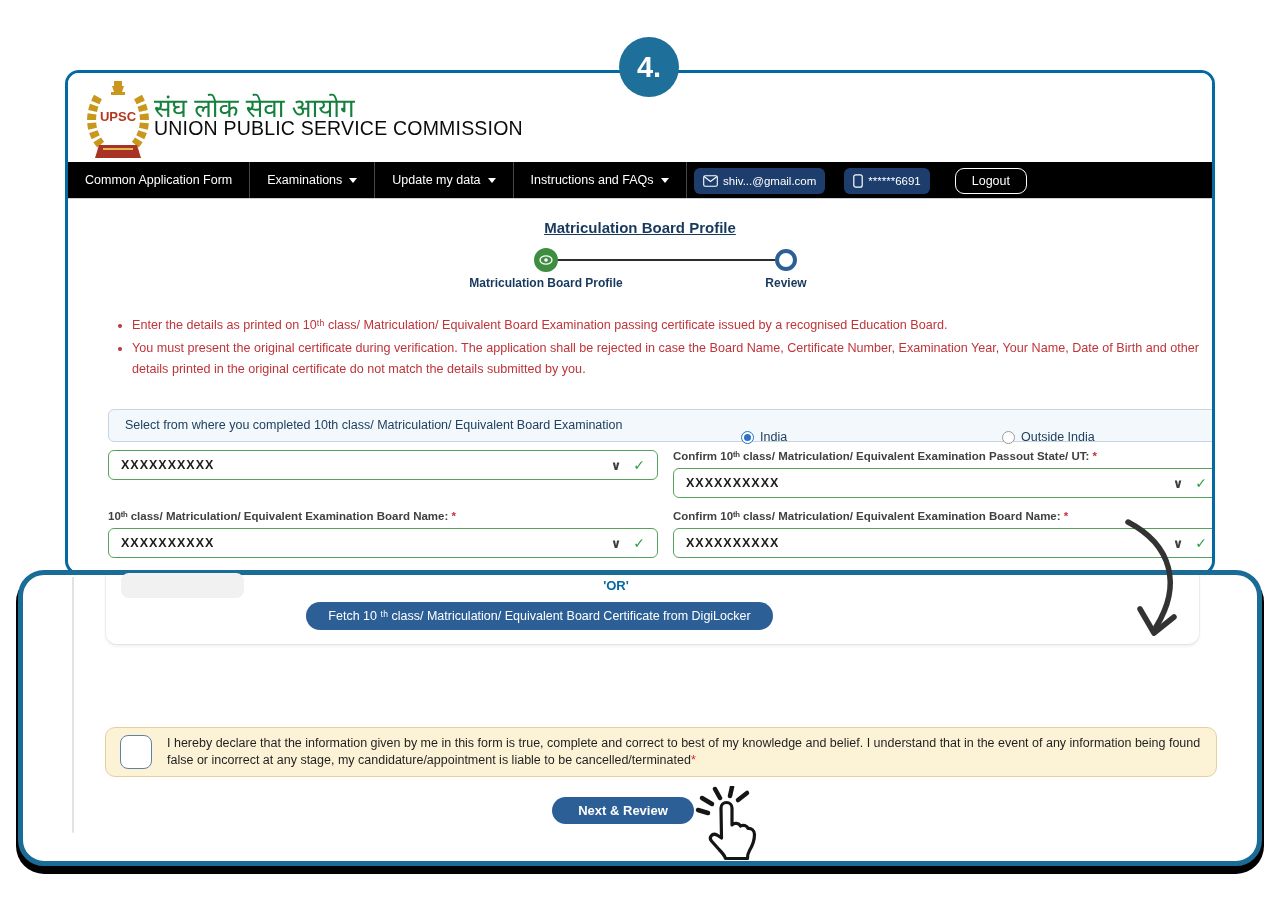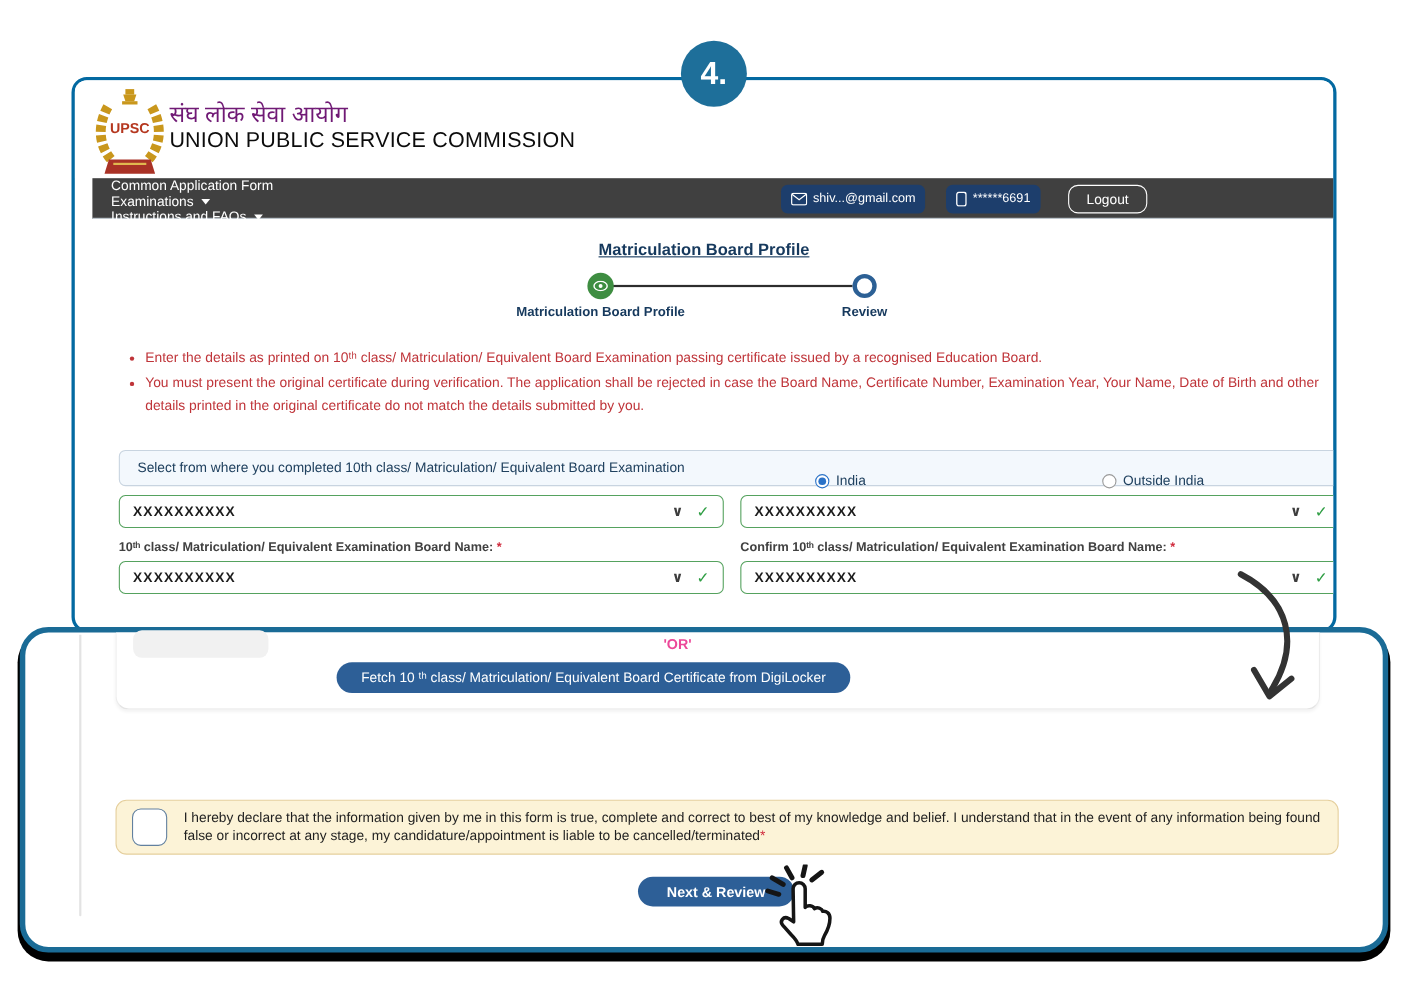--- a/index.html
+++ b/index.html
@@ -6,25 +6,25 @@
   .canvas{position:relative;width:1280px;height:898px;background:#fff;overflow:hidden;
           font-family:"Liberation Sans","DejaVu Sans",sans-serif;}
 
   
   .frame1{position:absolute;left:65px;top:70px;width:1150px;height:505px;
           border:3px solid #0369a1;border-radius:14px;background:#fff;
           box-sizing:border-box;overflow:hidden;z-index:1;}
 
   .site-header{position:absolute;left:0;top:0;width:100%;height:89px;background:#fff;}
   .emblem{position:absolute;left:18px;top:6px;}
-  .org-hindi{position:absolute;left:86px;top:16px;font-size:21px;color:#701a75;}
+  .org-hindi{position:absolute;left:86px;top:16px;font-size:26px;color:#15803d;}
   .org-name{position:absolute;left:86px;top:44px;font-size:19.5px;font-weight:normal;color:#0c0c0c;letter-spacing:.2px;}
 
-  .navbar{position:absolute;left:16px;top:89px;width:100%;height:37px;background:#404040;
-          display:flex;align-items:stretch;color:#fff;font-size:12.5px;border-bottom:1px solid #c9d2da;box-sizing:border-box;flex-direction:column;}
+  .navbar{position:absolute;left:0;top:89px;width:100%;height:37px;background:#000000;
+          display:flex;align-items:stretch;color:#fff;font-size:12.5px;border-bottom:1px solid #c9d2da;box-sizing:border-box;}
   .nav-item{display:flex;align-items:center;padding:0 17px;border-right:1px solid rgba(255,255,255,.28);cursor:pointer;}
   .caret{width:0;height:0;border-left:4px solid transparent;border-right:4px solid transparent;
          border-top:5px solid #fff;margin-left:7px;display:inline-block;}
   .nav-right{position:absolute;right:185px;top:5px;height:27px;display:flex;align-items:center;gap:19px;}
   .pill-badge{background:#1d3e6c;border-radius:6px;height:26px;display:flex;align-items:center;
               padding:0 9px;font-size:11.5px;gap:5px;}
   .logout-btn{border:1.5px solid #fff;border-radius:9px;background:transparent;color:#fff;
               font-size:12.5px;padding:5px 16px;margin-left:6px;font-family:inherit;cursor:pointer;}
 
   .page-title{position:absolute;left:0;top:146px;width:100%;text-align:center;font-size:15px;
@@ -71,31 +71,31 @@
 
   
   .frame2{position:absolute;left:18px;top:570px;width:1244px;height:296px;background:#fff;
           border:5px solid #1a6b96;border-radius:26px;box-sizing:border-box;
           box-shadow:0 6px 0 2px #000;z-index:3;}
   .page-edge{position:absolute;left:49px;top:2px;width:2px;height:256px;background:#e3e3e3;border-radius:0 0 4px 4px;}
   .card-bottom{position:absolute;left:82px;top:0;width:1095px;height:70px;background:#fff;
                border-left:1px solid #ececec;border-right:1px solid #ececec;border-bottom:1px solid #e4e4e4;
                border-radius:0 0 12px 12px;box-sizing:border-box;box-shadow:0 2px 3px rgba(0,0,0,.05);}
   .gray-stub{position:absolute;left:15px;top:-2px;width:123px;height:25px;background:#f1f1f1;border-radius:8px;}
-  .or-text{position:absolute;left:460px;top:3px;width:100px;text-align:center;color:#ec4899;
+  .or-text{position:absolute;left:460px;top:3px;width:100px;text-align:center;color:#0369a1;
            font-weight:bold;font-size:13px;}
   .digi-btn{position:absolute;left:200px;top:27px;width:467px;height:28px;background:#2d5f97;border:none;
             border-radius:14px;color:#fff;font-size:12.5px;font-family:inherit;cursor:pointer;}
   .declaration{position:absolute;left:82px;top:152px;width:1112px;height:50px;background:#fcf3d7;
                border:1px solid #e5cf9d;border-radius:10px;box-sizing:border-box;display:flex;
                align-items:center;gap:15px;padding:0 14px;}
   .decl-check{width:30px;height:32px;background:#fff;border:1.5px solid #62809f;border-radius:8px;
               flex:none;cursor:pointer;}
   .decl-text{font-size:12.5px;color:#1f1f1f;line-height:17px;}
-  .next-btn{position:absolute;left:557px;top:222px;width:142px;height:27px;background:#2d5f97;border:none;
+  .next-btn{position:absolute;left:529px;top:222px;width:142px;height:27px;background:#2d5f97;border:none;
             border-radius:14px;color:#fff;font-weight:bold;font-size:13px;font-family:inherit;cursor:pointer;}
   .hand-cursor{position:absolute;left:668px;top:211px;z-index:6;}
 
   
   .curve-arrow{position:absolute;left:1090px;top:505px;z-index:6;pointer-events:none;}
 </style>
 </head>
 <body>
 
 <div class="canvas">
@@ -121,25 +121,25 @@
 
     <div class="navbar">
       <div class="nav-item">
         <span>Common Application Form</span>
       </div>
       <div class="nav-item">
         <span>Examinations</span>
         <span class="caret"></span>
       </div>
       <div class="nav-item">
+        <span>Update my data</span>
+        <span class="caret"></span>
+      </div>
+      <div class="nav-item">
         <span>Instructions and FAQs</span>
-        <span class="caret"></span>
-      </div>
-      <div class="nav-item">
-        <span>Update my data</span>
         <span class="caret"></span>
       </div>
       <div class="nav-right">
         <div class="pill-badge">
           <svg width="15" height="12" viewBox="0 0 15 12">
             <rect x="0.7" y="0.7" width="13.6" height="10.6" rx="1.5" fill="none" stroke="#fff" stroke-width="1.1"></rect>
             <path d="M1 1.5 L7.5 6.5 L14 1.5" fill="none" stroke="#fff" stroke-width="1.1"></path>
           </svg>
           <span>shiv...@gmail.com</span>
         </div>
@@ -189,20 +189,23 @@
       <div>
         <div class="select-box">
           <span class="select-value">XXXXXXXXXX</span>
           <span class="select-icons">
             <span class="chev">∨</span>
             <span class="okcheck">✓</span>
           </span>
         </div>
       </div>
       <div>
+        <div class="field-label">
+          <span>Confirm 10ᵗʰ class/ Matriculation/ Equivalent Examination Passout State/ UT: </span><span class="req">*</span>
+        </div>
         <div class="select-box">
           <span class="select-value">XXXXXXXXXX</span>
           <span class="select-icons">
             <span class="chev">∨</span>
             <span class="okcheck">✓</span>
           </span>
         </div>
       </div>
       <div>
         <div class="field-label">

